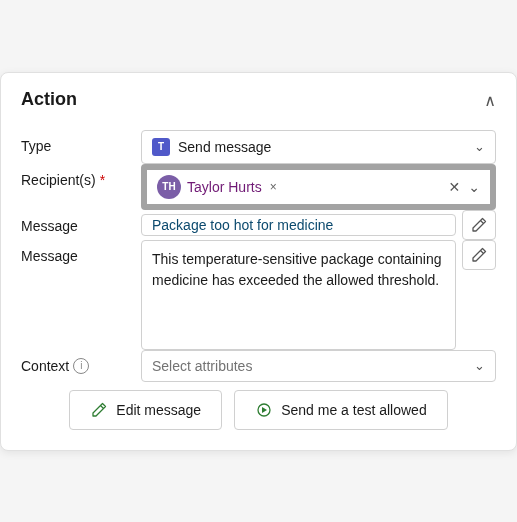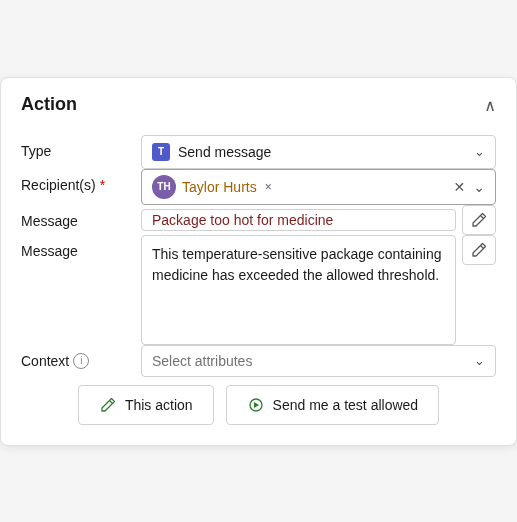--- a/index.html
+++ b/index.html
@@ -98,21 +98,21 @@
       font-weight: bold;
     }
     .chevron-down {
       color: #555;
       font-size: 13px;
     }
     .recipient-box {
       display: flex;
       align-items: center;
       justify-content: space-between;
-      border: 1px solid #a3a3a3;
+      border: 6px solid #a3a3a3;
       border-radius: 4px;
       padding: 5px 10px;
       background: #fff;
       gap: 6px;
     }
     .recipient-left {
       display: flex;
       align-items: center;
       gap: 6px;
     }
@@ -123,21 +123,21 @@
       background: #7b5ea7;
       color: white;
       font-size: 10px;
       font-weight: 600;
       display: inline-flex;
       align-items: center;
       justify-content: center;
     }
     .recipient-name {
       font-size: 14px;
-      color: #a16207;
+      color: #701a75;
     }
     .remove-tag {
       font-size: 12px;
       color: #666;
       cursor: pointer;
       margin-left: 2px;
     }
     .recipient-actions {
       display: flex;
       align-items: center;
@@ -156,21 +156,21 @@
       display: flex;
       align-items: center;
       gap: 6px;
     }
     .text-input {
       flex: 1;
       border: 1px solid #d0d0d0;
       border-radius: 4px;
       padding: 2px 10px;
       font-size: 14px;
-      color: #7f1d1d;
+      color: #0c4a6e;
       background: #fff;
       outline: none;
     }
     .edit-icon-btn {
       border: 1px solid #d0d0d0;
       border-radius: 4px;
       padding: 6px 8px;
       background: #fff;
       cursor: pointer;
       display: flex;
@@ -318,21 +318,21 @@
   </div>
 
   <div class="footer-buttons">
     <button class="btn">
       <span class="btn-icon edit-pencil">
         <svg width="16" height="16" viewBox="0 0 16 16" fill="none" xmlns="http://www.w3.org/2000/svg">
           <path d="M11.5 1.5L14.5 4.5L5 14H2V11L11.5 1.5Z" stroke="#2e7d32" stroke-width="1.3" fill="none" stroke-linejoin="round"></path>
           <path d="M9.5 3.5L12.5 6.5" stroke="#2e7d32" stroke-width="1.3"></path>
         </svg>
       </span>
-      <span>This action</span>
+      <span>Edit message</span>
     </button>
     <button class="btn">
       <span class="btn-icon test-icon">
         <svg width="16" height="16" viewBox="0 0 16 16" fill="none" xmlns="http://www.w3.org/2000/svg">
           <circle cx="8" cy="8" r="6" stroke="#2e7d32" stroke-width="1.3" fill="none"></circle>
           <path d="M6 5l5 3-5 3V5z" fill="#2e7d32"></path>
         </svg>
       </span>
       <span>Send me a test allowed</span>
     </button>

